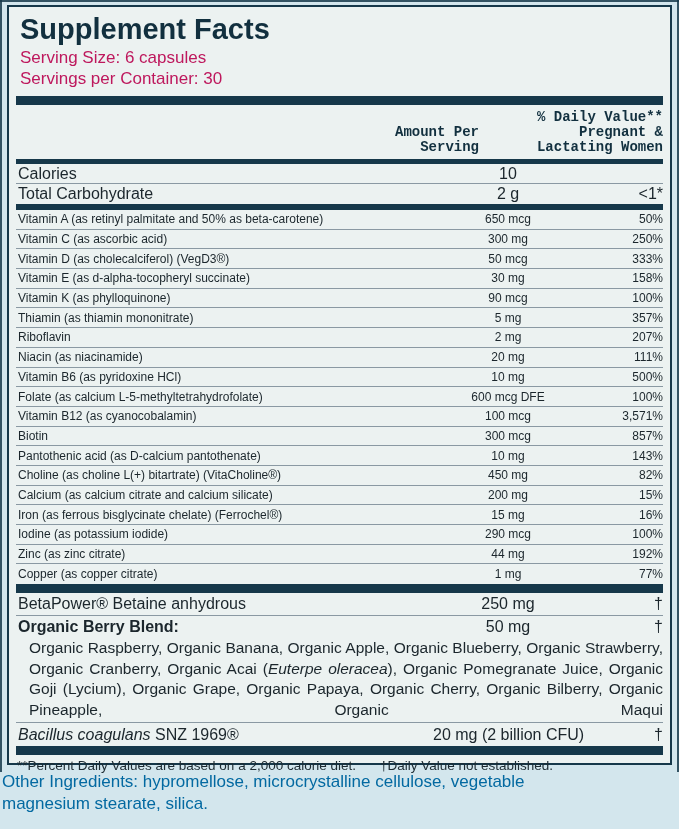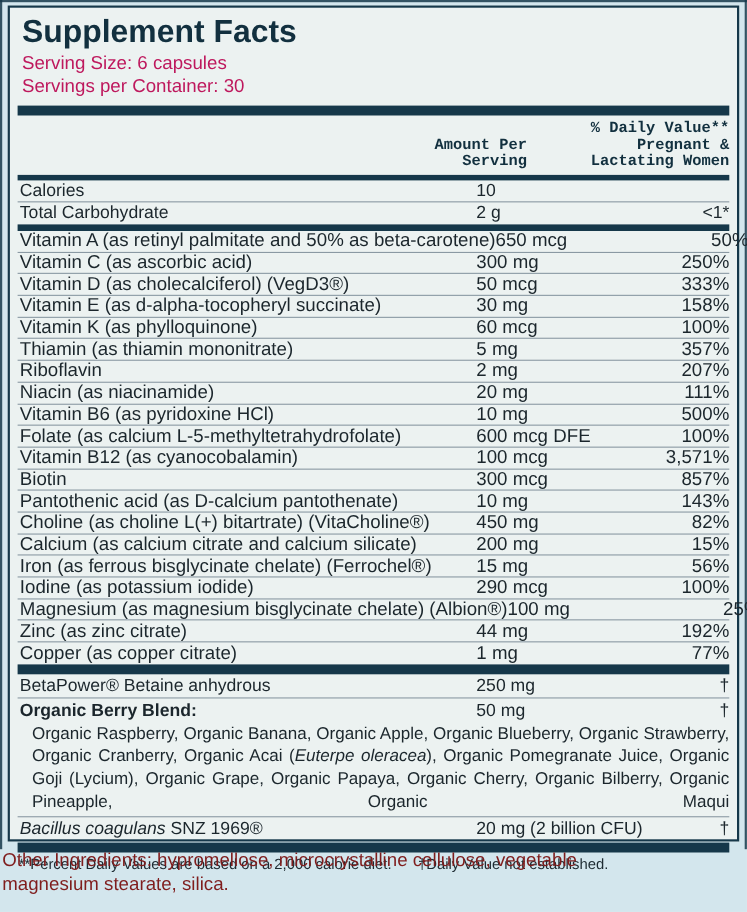--- a/index.html
+++ b/index.html
@@ -47,46 +47,46 @@
   .col-head{
     font-weight:bold;font-size:14px;line-height:15px;color:#12303f;
     text-align:right;white-space:pre-line;font-family:Liberation Mono, monospace;
   }
   .col-head.amount{width:150px;padding-right:14px;}
   .col-head.dv{width:170px;}
 
   .row{
     display:flex;align-items:center;
     height:19.7px;border-bottom:1px solid var(--separator);
-    font-size:17px;
+    font-size:12px;
   }
   .row.macro{height:20px;font-size:16px;}
   .row.no-sep{border-bottom:none;}
   .c-name{flex:1;white-space:nowrap;padding-left:2px;}
-  .c-amt{width:150px;text-align:left;flex-shrink:0;white-space:nowrap;}
+  .c-amt{width:150px;text-align:center;flex-shrink:0;white-space:nowrap;}
   .c-dv{width:80px;text-align:right;flex-shrink:0;}
 
   .row.extra{height:22.5px;font-size:16px;}
   .row.extra .c-name b{font-weight:bold;}
   .italic{font-style:italic;}
 
   .blend-desc{
     font-size:15.5px;line-height:20.6px;
     text-align:justify;text-align-last:justify;
     padding:0 0 2px 13px;
     border-bottom:1px solid var(--separator);
   }
   .footnote{
     font-size:13.5px;padding:3px 0 0 1px;color:#1d2b32;
   }
   .footnote .fn2{margin-left:24px;}
 
   .other-ingredients{
     position:absolute;left:2px;top:771px;width:606px;
-    font-size:17px;line-height:22px;color:#7f1d1d;
+    font-size:17px;line-height:22px;color:#0369a1;
   }
 </style>
 </head>
 <body>
 
 <div class="edge edge-top"></div>
 <div class="edge edge-left"></div>
 <div class="edge edge-right"></div>
 
 <div class="panel">
@@ -135,21 +135,21 @@
     <span class="c-amt">50 mcg</span>
     <span class="c-dv">333%</span>
   </div>
   <div class="row">
     <span class="c-name">Vitamin E (as d-alpha-tocopheryl succinate)</span>
     <span class="c-amt">30 mg</span>
     <span class="c-dv">158%</span>
   </div>
   <div class="row">
     <span class="c-name">Vitamin K (as phylloquinone)</span>
-    <span class="c-amt">60 mcg</span>
+    <span class="c-amt">90 mcg</span>
     <span class="c-dv">100%</span>
   </div>
   <div class="row">
     <span class="c-name">Thiamin (as thiamin mononitrate)</span>
     <span class="c-amt">5 mg</span>
     <span class="c-dv">357%</span>
   </div>
   <div class="row">
     <span class="c-name">Riboflavin</span>
     <span class="c-amt">2 mg</span>
@@ -191,31 +191,26 @@
     <span class="c-dv">82%</span>
   </div>
   <div class="row">
     <span class="c-name">Calcium (as calcium citrate and calcium silicate)</span>
     <span class="c-amt">200 mg</span>
     <span class="c-dv">15%</span>
   </div>
   <div class="row">
     <span class="c-name">Iron (as ferrous bisglycinate chelate) (Ferrochel®)</span>
     <span class="c-amt">15 mg</span>
-    <span class="c-dv">56%</span>
+    <span class="c-dv">16%</span>
   </div>
   <div class="row">
     <span class="c-name">Iodine (as potassium iodide)</span>
     <span class="c-amt">290 mcg</span>
     <span class="c-dv">100%</span>
-  </div>
-  <div class="row">
-    <span class="c-name">Magnesium (as magnesium bisglycinate chelate) (Albion®)</span>
-    <span class="c-amt">100 mg</span>
-    <span class="c-dv">25%</span>
   </div>
   <div class="row">
     <span class="c-name">Zinc (as zinc citrate)</span>
     <span class="c-amt">44 mg</span>
     <span class="c-dv">192%</span>
   </div>
   <div class="row no-sep">
     <span class="c-name">Copper (as copper citrate)</span>
     <span class="c-amt">1 mg</span>
     <span class="c-dv">77%</span>

